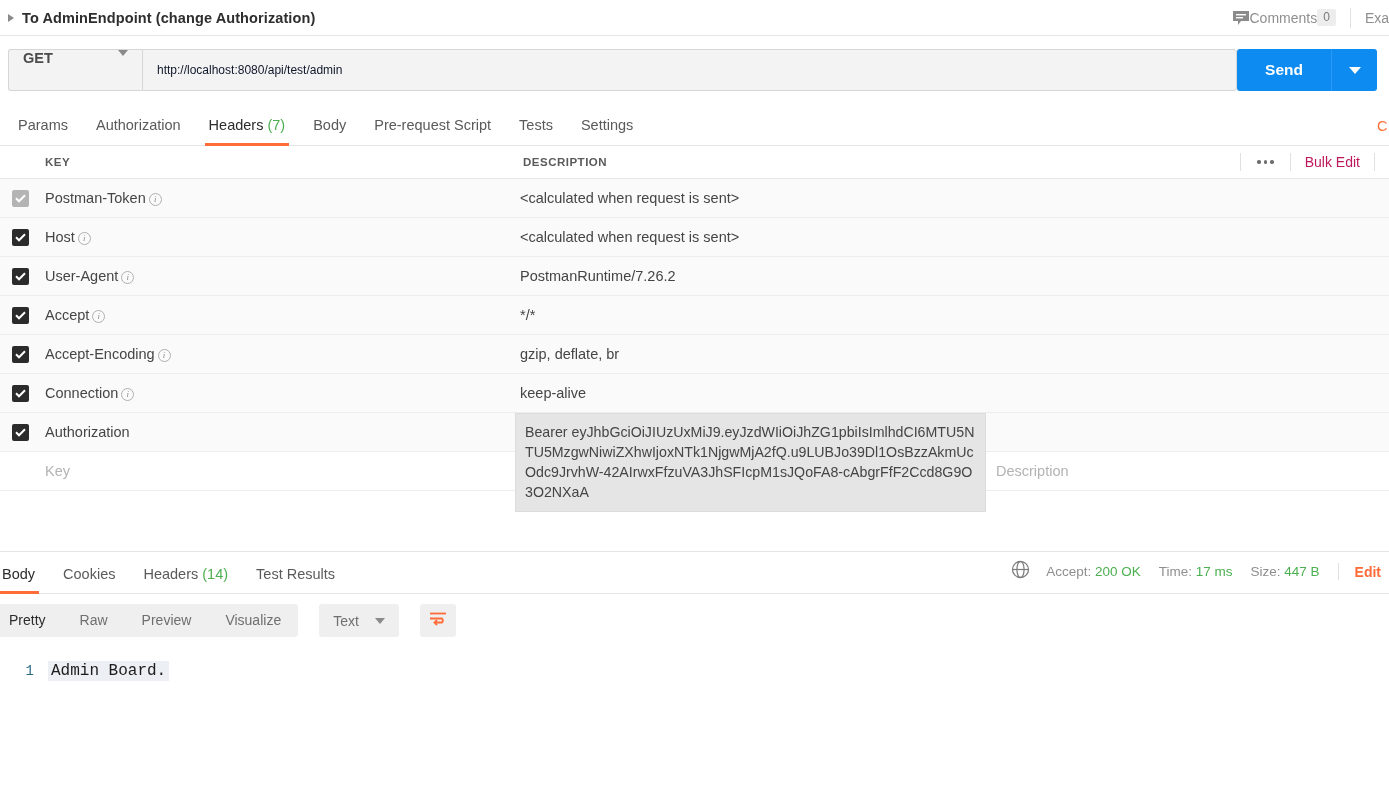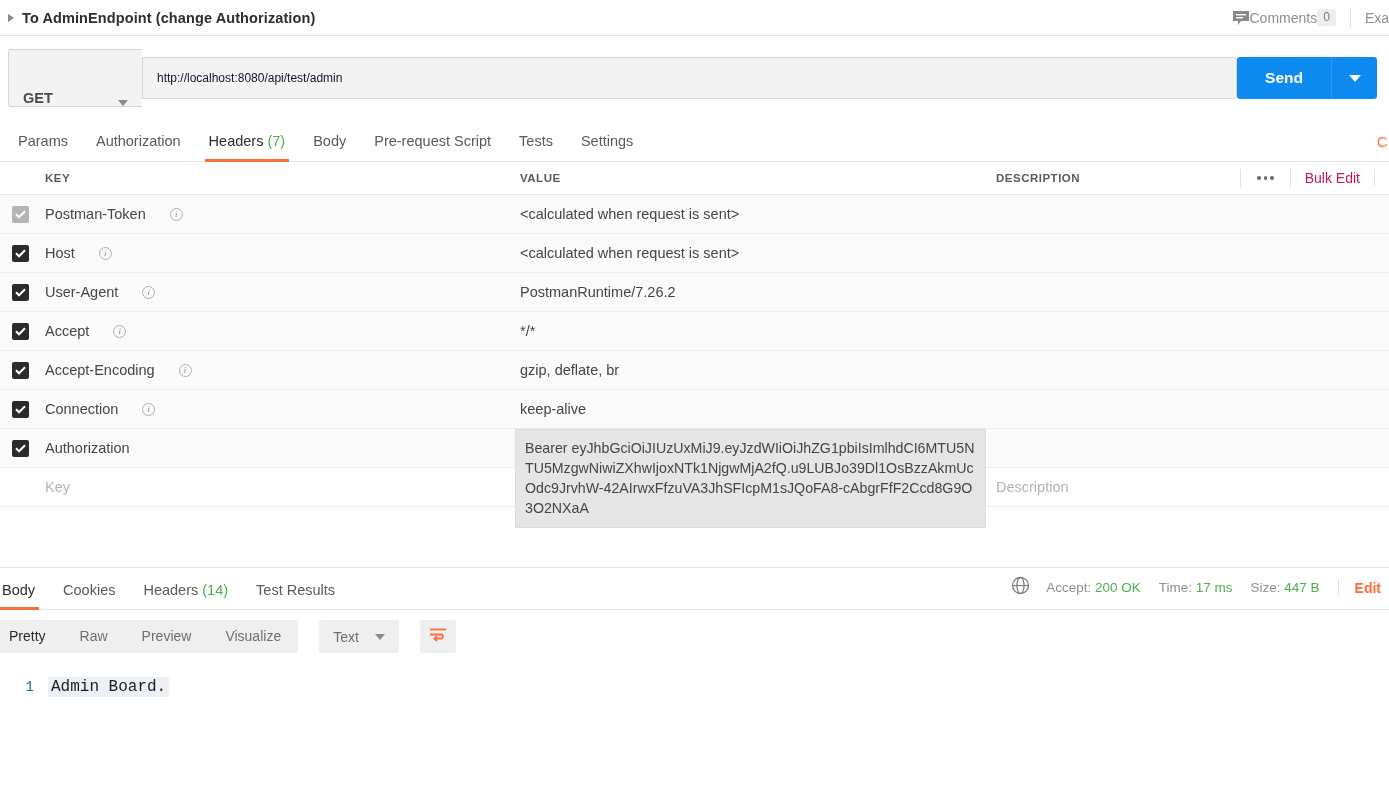--- a/index.html
+++ b/index.html
@@ -49,25 +49,25 @@
   .examples-label { font-size: 14px; color: #8f8f8f; padding-left: 14px; }
 
   
   .urlrow {
     display: flex; align-items: center;
     padding: 13px 0 13px 8px;
     background: #fff;
     gap: 0;
   }
   .method-box {
-    width: 134px; height: 58px;
+    width: 134px; height: 42px;
     border: 1px solid #d6d6d6;
     border-right: none;
     background: #f3f3f3;
-    display: flex; align-items: flex-end; justify-content: space-between;
+    display: flex; align-items: flex-start; justify-content: space-between;
     padding: 0 14px 0 14px;
     border-radius: 3px 0 0 3px;
   }
   .method-label { font-size: 14.5px; color: #4a4a4a; font-weight: bold; }
   .caret-down {
     width: 0; height: 0;
     border-top: 6px solid #8a8a8a;
     border-left: 5px solid transparent;
     border-right: 5px solid transparent;
   }
@@ -171,21 +171,21 @@
   .trow {
     display: flex; align-items: center;
     min-height: 39px;
     border-bottom: 1px solid #ededed;
     background: #fafafa;
   }
   .trow.newrow { background: #ffffff; }
   .cell-chk { width: 40px; flex: none; display: flex; align-items: center; justify-content: center; }
   .cell-key {
     width: 475px; flex: none; padding-left: 5px;
-    display: flex; align-items: center; gap: 24px;
+    display: flex; align-items: flex-end; gap: 3px;
     font-size: 14.5px; color: #454545;
   }
   .cell-key.placeholder { color: #b3b3b3; }
   .cell-val {
     width: 473px; flex: none; padding-left: 5px;
     font-size: 14.5px; color: #454545;
     word-break: break-all;
   }
   .cell-desc { flex: 1; padding-left: 8px; font-size: 14.5px; color: #454545; }
   .cell-desc.placeholder { color: #b3b3b3; }
@@ -362,21 +362,20 @@
     <span>Settings</span>
   </div>
   <div class="cookies-link">C</div>
 </div>
 
 <div class="tbl">
 
   <div class="thead">
     <div class="col-chk"></div>
     <div class="col-key th">KEY</div>
-    <div class="col-val th">VALUE</div>
     <div class="col-desc">
       <span class="th">DESCRIPTION</span>
       <div class="desc-actions">
         <div class="act-sep"></div>
         <div class="dots">
             <span></span>
             <span></span>
             <span></span>
           </div>
         <div class="act-sep"></div>

